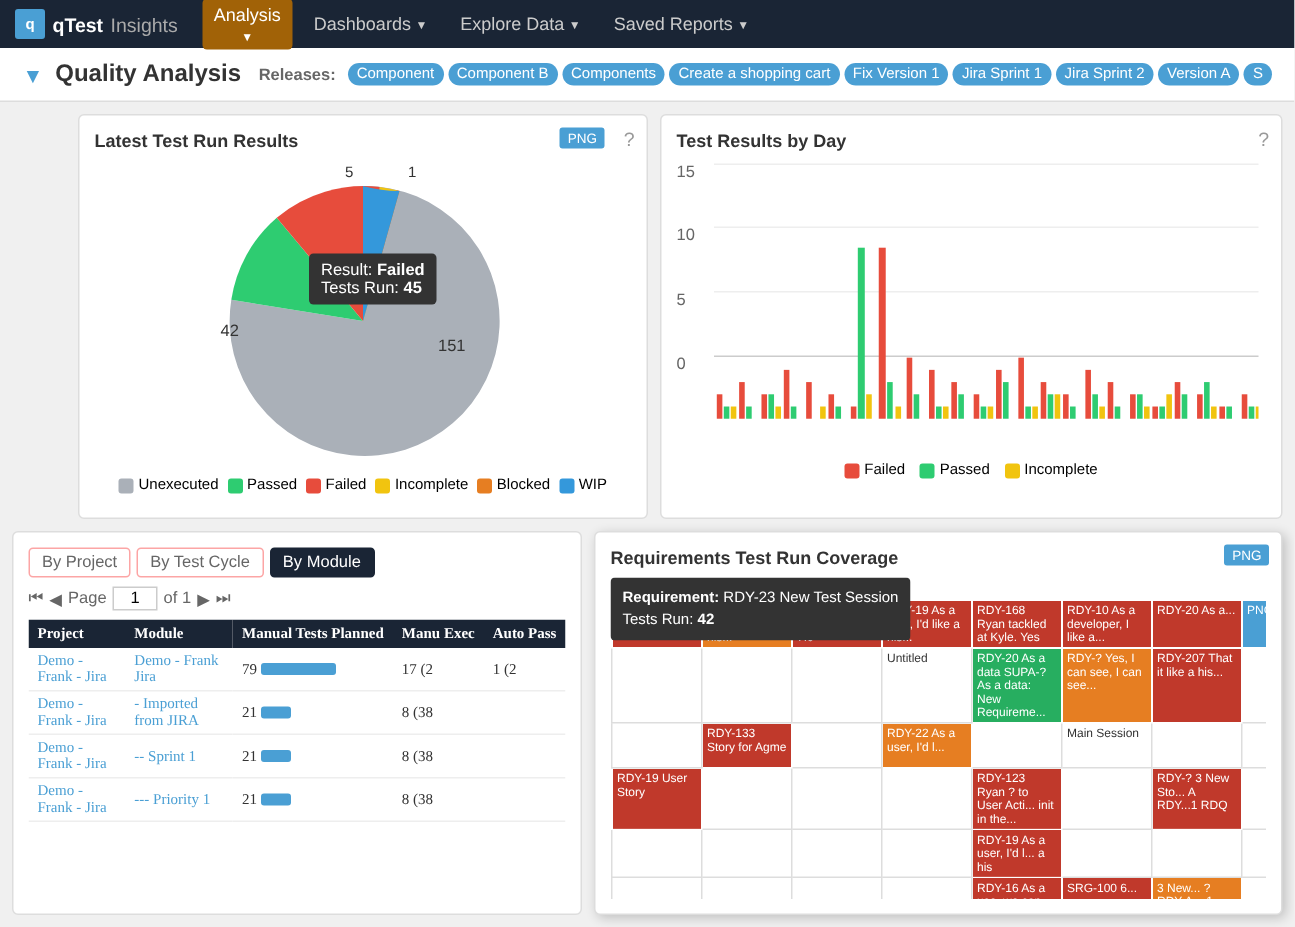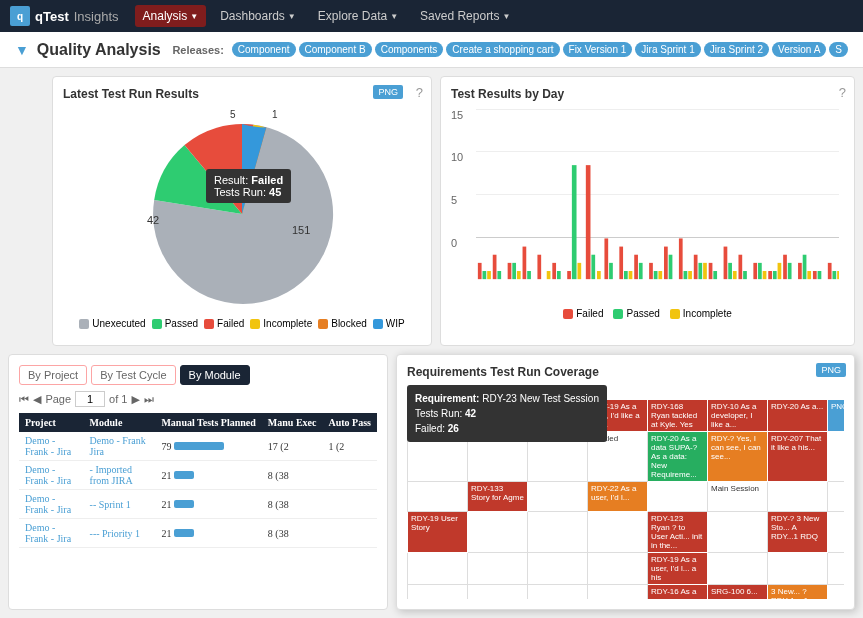--- a/index.html
+++ b/index.html
@@ -39,22 +39,23 @@
       color: #ccc;
       font-size: 12px;
       padding: 4px 8px;
       cursor: pointer;
       display: flex;
       align-items: center;
       gap: 3px;
       border-radius: 3px;
     }
     .nav-menu-item.active {
-      background: #7f1d1d;
-      color: white;
+      background: #a16207;
+      color: white;
+      flex-direction: column;
     }
     .caret { font-size: 8px; }
 
     
     .sub-header {
       background: #ffffff;
       border-bottom: 1px solid #ddd;
       height: 36px;
       display: flex;
       align-items: center;
@@ -714,21 +715,20 @@
       </div>
     </div>
 
     <div class="card coverage-card" style="position:relative;">
       <div class="card-title" style="padding-right:30px;">Requirements Test Run Coverage</div>
       <div class="png-btn2">PNG</div>
 
       <div class="coverage-tooltip">
         <div><strong>Requirement:</strong> <span>RDY-23 New Test Session</span></div>
         <div><span>Tests Run:</span> <strong>42</strong></div>
-        <div><span>Failed:</span> <strong>26</strong></div>
       </div>
 
       <div class="heatmap-scroll" style="margin-top:20px;">
         <table class="heatmap-table">
           <tbody>
             <tr>
               <td class="heat-red">RDY-23 New Test Session</td>
               <td class="heat-orange">RDY-23 As a user, I'd like a his...</td>
               <td class="heat-red">RDY-186 Nav Story for dTest 7.0</td>
               <td class="heat-red">RDY-19 As a user, I'd like a his...</td>

